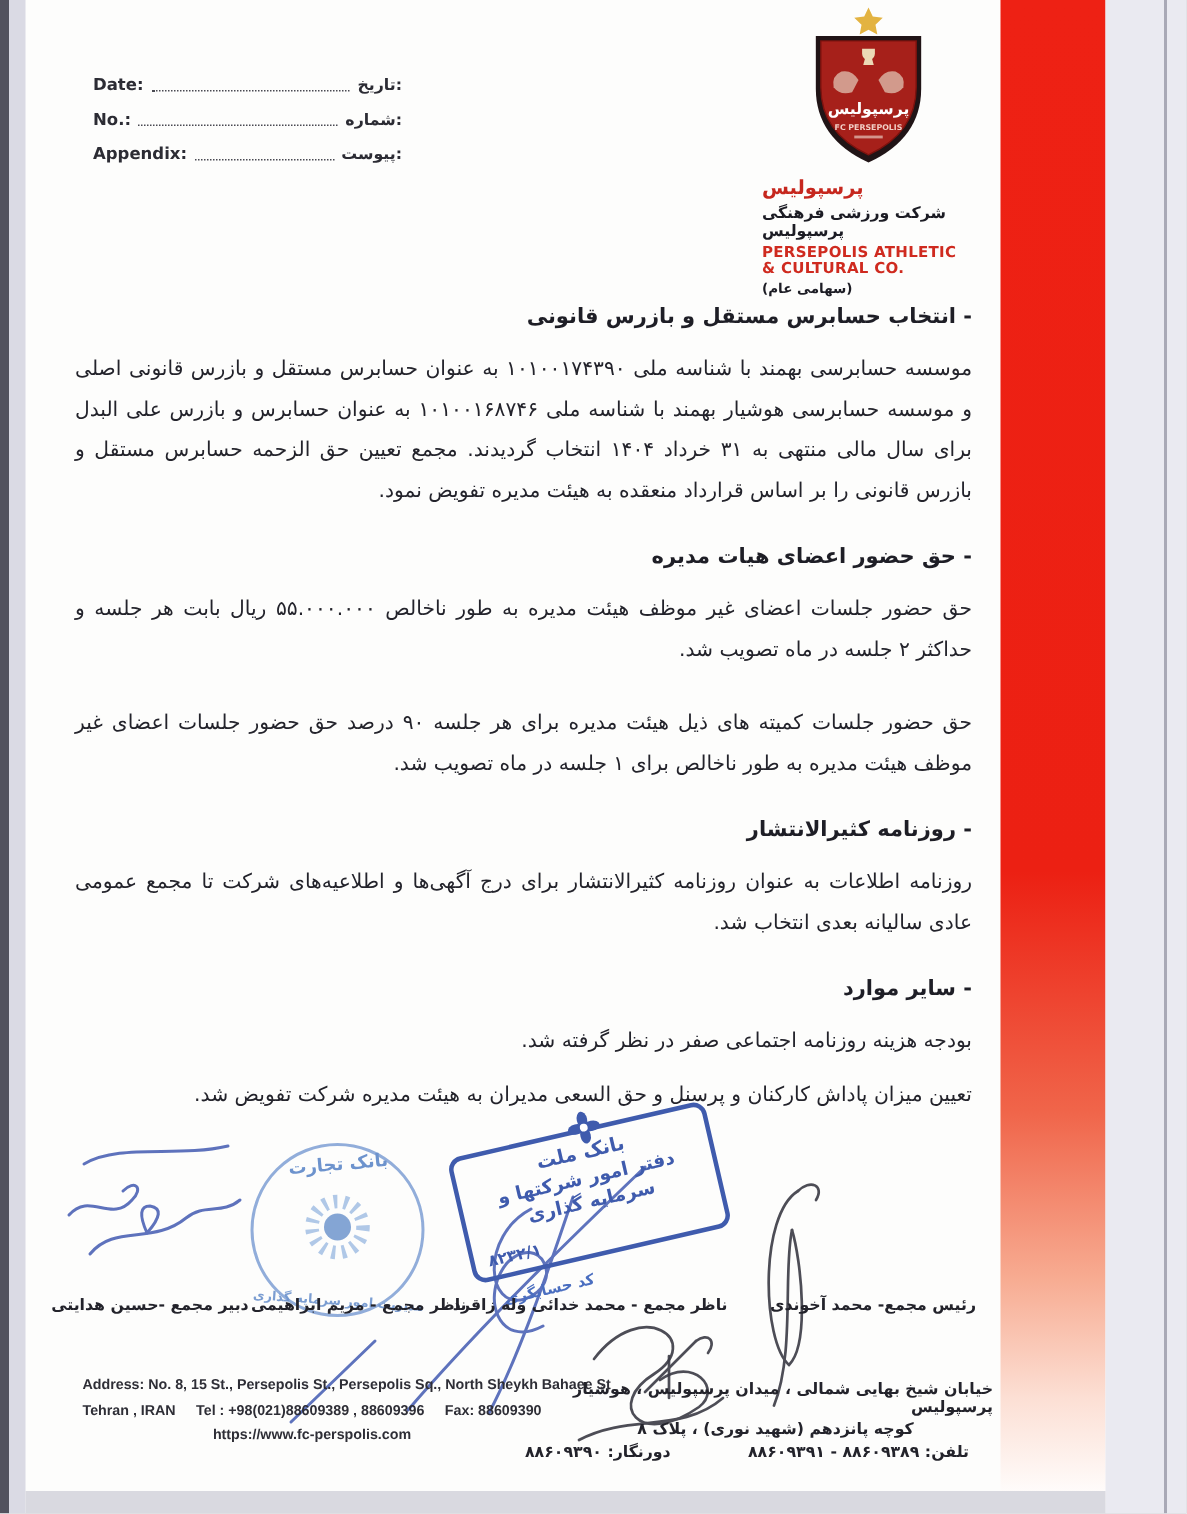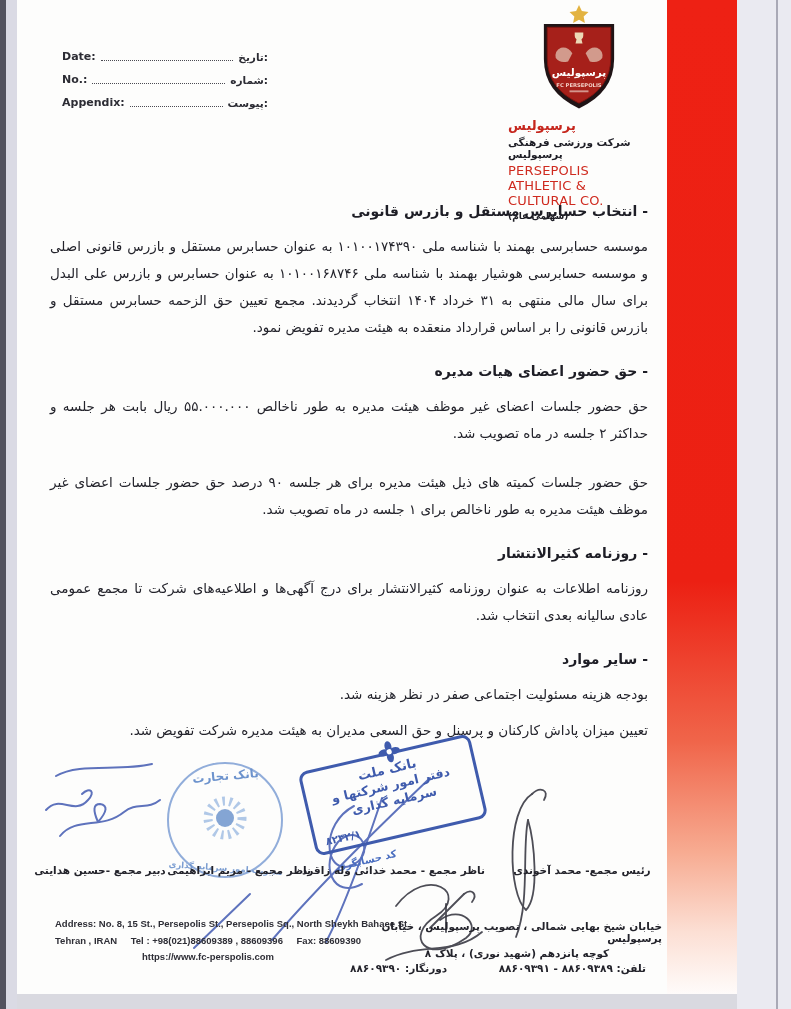--- a/index.html
+++ b/index.html
@@ -22,21 +22,21 @@
   .field-row{display:flex;align-items:flex-end;margin-bottom:10px;font-size:11px;font-weight:bold;color:#2c2c34;text-align:right;}
   .f-en{white-space:nowrap;}
   .f-line{flex:1;border-bottom:1.6px dotted #4a4a52;margin:0 5px 2px 5px;height:10px;min-width:90px;}
   .f-fa{white-space:nowrap;font-size:10.5px;}
 
   
   .logo-block{position:absolute;left:508px;top:4px;width:142px;}
   .crest{display:block;margin:0 auto;}
   .club-fa{font-size:13px;font-weight:bold;color:#c6271e;margin-top:2px;}
   .company-fa{font-size:10.5px;font-weight:bold;color:#1c1c24;margin-top:3px;}
-  .company-en{font-size:13px;font-weight:normal;color:#cf2a1f;margin-top:3px;letter-spacing:.2px;}
+  .company-en{font-size:10px;font-weight:bold;color:#cf2a1f;margin-top:3px;letter-spacing:.2px;}
   .share-type{font-size:9px;font-weight:bold;color:#1c1c24;margin-top:3px;}
 
   
   .body-text{position:absolute;left:50px;top:203px;width:598px;direction:rtl;}
   .body-text h3{font-size:14px;font-weight:bold;margin:0 0 14px 0;color:#1e1e26;}
   .body-text p{font-size:13.5px;line-height:27px;margin:0 0 22px 0;text-align:justify;color:#23232b;}
   .body-text p.single{margin-bottom:9px;text-align:right;}
 
   
   .sig-area{position:absolute;left:0;top:735px;width:791px;height:235px;}
@@ -130,21 +130,21 @@
 
     <h3>-    حق حضور اعضای هیات مدیره</h3>
     <p>حق حضور جلسات اعضای غیر موظف هیئت مدیره به طور ناخالص ۵۵.۰۰۰.۰۰۰ ریال بابت هر جلسه و حداکثر ۲ جلسه در ماه تصویب شد.</p>
 
     <p>حق حضور جلسات کمیته های ذیل هیئت مدیره برای هر جلسه ۹۰ درصد حق حضور جلسات اعضای غیر موظف هیئت مدیره به طور ناخالص برای ۱ جلسه در ماه تصویب شد.</p>
 
     <h3>-    روزنامه کثیرالانتشار</h3>
     <p>روزنامه اطلاعات به عنوان روزنامه کثیرالانتشار برای درج  آگهی‌ها و اطلاعیه‌های شرکت تا مجمع عمومی عادی سالیانه بعدی انتخاب شد.</p>
 
     <h3>-    سایر موارد</h3>
-    <p class="single">بودجه هزینه مسئولیت اجتماعی صفر در نظر هزینه شد.</p>
+    <p class="single">بودجه هزینه روزنامه اجتماعی صفر در نظر گرفته شد.</p>
     <p class="single">تعیین میزان پاداش کارکنان و پرسنل و حق السعی مدیران به هیئت مدیره شرکت تفویض شد.</p>
   </div>
 
   <div class="sig-area">
 
     <svg class="sig-svg" style="left:40px;top:23px;" width="130" height="95" viewBox="0 0 130 95">
       <g class="ink-blue" fill="none">
         <path d="M16 18 C40 4 78 14 112 6"></path>
         <path d="M6 52 C20 36 34 58 48 42 C56 34 50 28 42 36"></path>
         <path d="M20 78 C36 58 62 72 84 54 C96 44 108 52 120 42"></path>
@@ -226,21 +226,21 @@
     <div class="fe-l1">Address: No. 8, 15 St., Persepolis St., Persepolis Sq., North Sheykh Bahaee St</div>
     <div class="fe-l2">
       <span>Tehran , IRAN</span>
       <span>Tel : +98(021)88609389 , 88609396</span>
       <span>Fax: 88609390</span>
     </div>
     <div class="fe-web">https://www.fc-perspolis.com</div>
   </div>
 
   <div class="footer-fa" dir="rtl" lang="fa">
-    <div>خیابان شیخ بهایی شمالی ، تصویب پرسپولیس ، خیابان پرسپولیس</div>
+    <div>خیابان شیخ بهایی شمالی ، میدان پرسپولیس ، هوشیار پرسپولیس</div>
     <div class="ff-l2">کوچه پانزدهم (شهید نوری) ، پلاک ۸</div>
     <div class="ff-l3">
       <span>تلفن: ۸۸۶۰۹۳۸۹ - ۸۸۶۰۹۳۹۱</span>
       <span>دورنگار: ۸۸۶۰۹۳۹۰</span>
     </div>
   </div>
 
 </div>
 
 </body></html>

